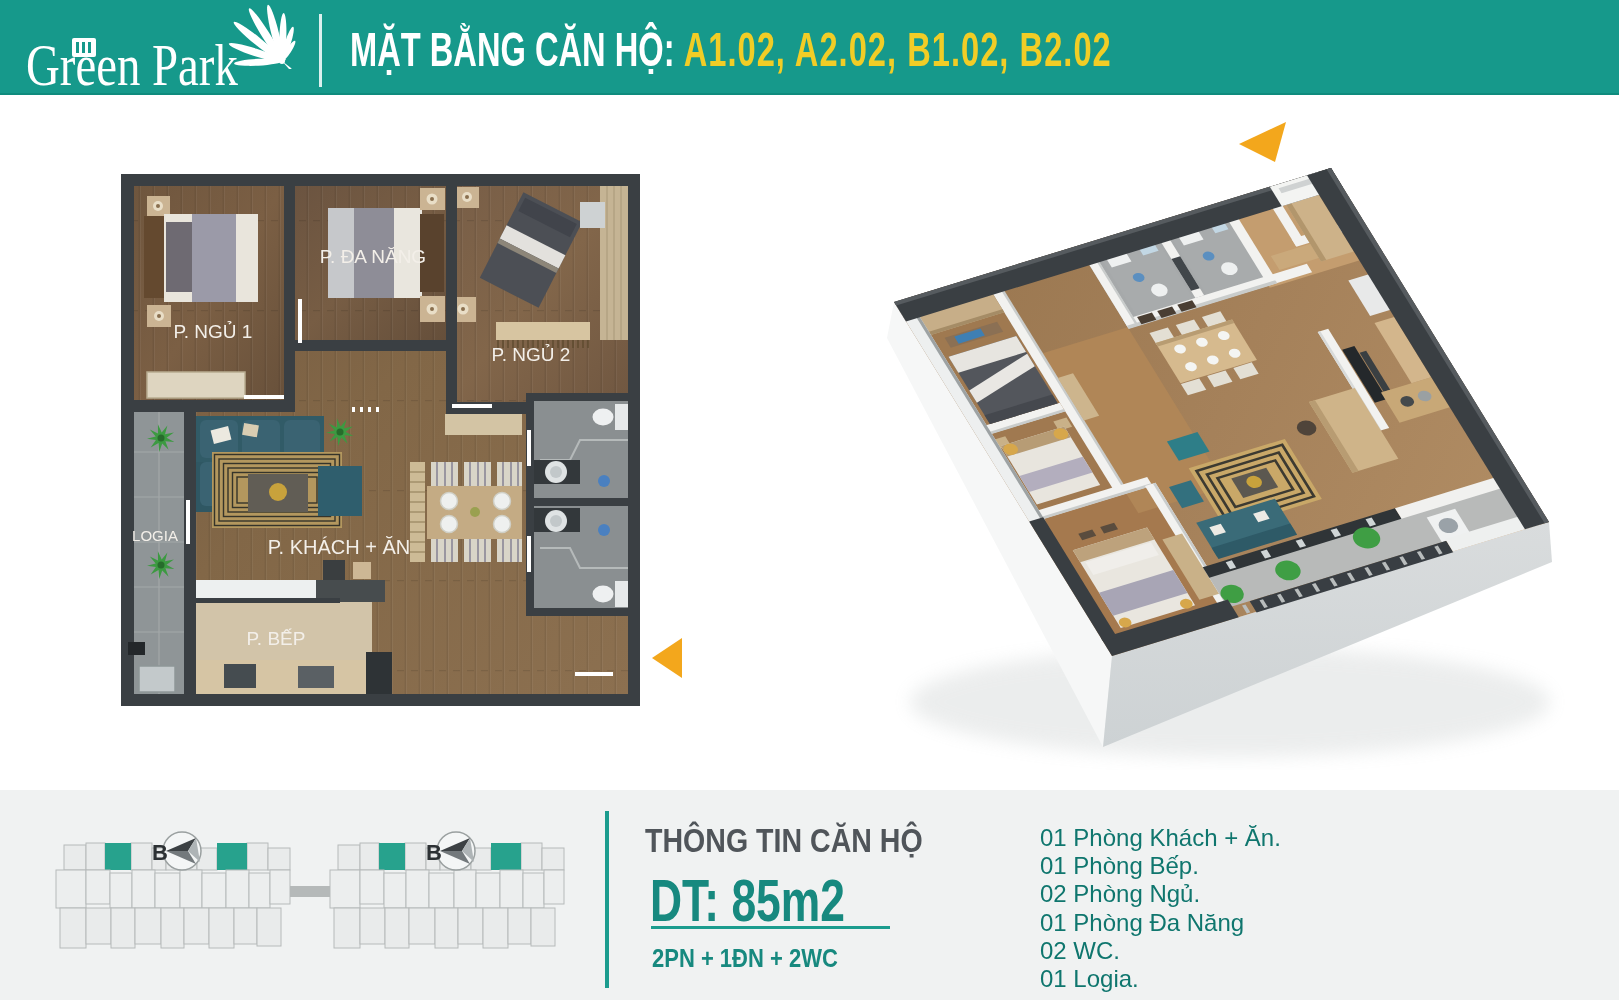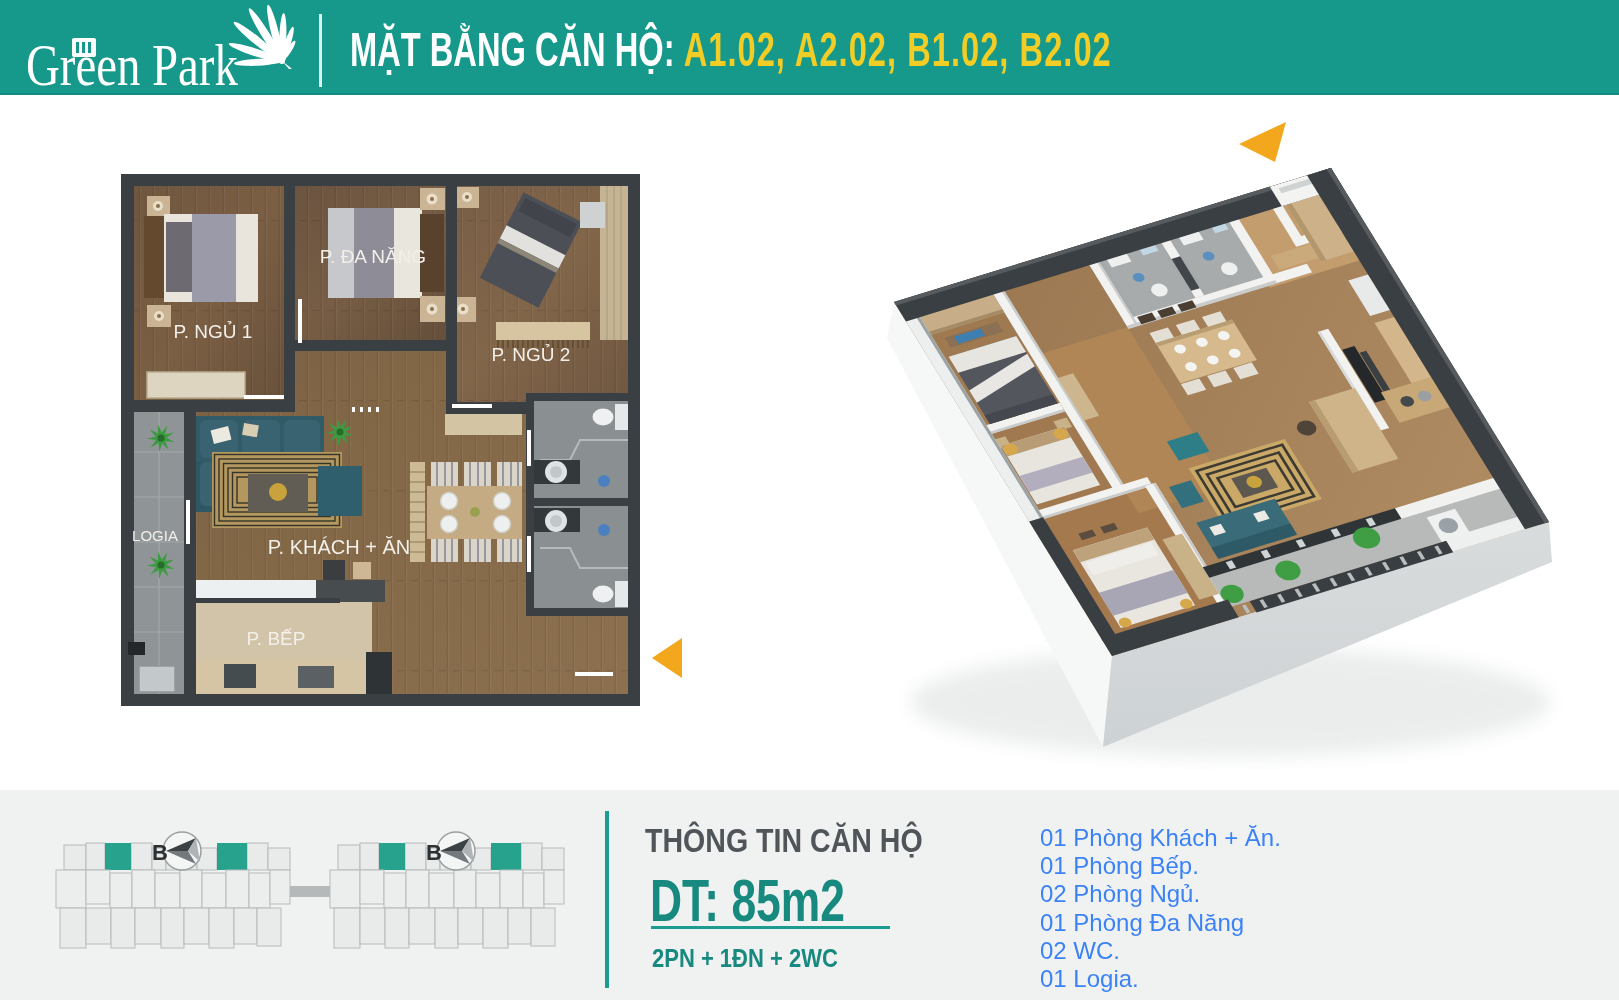--- a/index.html
+++ b/index.html
@@ -701,13 +701,13 @@
 <div class="abs" style="left:605px;top:811px;width:4px;height:177px;background:#1b9c8e;"></div>
 
 <div class="abs" style="left:645px;top:821px;font-size:34px;font-weight:bold;color:#50555a;white-space:nowrap;transform:scaleX(0.84);transform-origin:0 0;">THÔNG TIN CĂN HỘ</div>
 
 <div class="abs" style="left:650px;top:866px;font-size:60px;font-weight:bold;color:#17897f;white-space:nowrap;transform:scaleX(0.74);transform-origin:0 0;">DT: 85m2</div>
 
 <div class="abs" style="left:651px;top:926px;width:239px;height:3px;background:#1b9c8e;"></div>
 
 <div class="abs" style="left:652px;top:944px;font-size:25px;font-weight:bold;color:#17897f;white-space:nowrap;transform:scaleX(0.88);transform-origin:0 0;">2PN + 1ĐN + 2WC</div>
 
-<div class="abs" style="left:1040px;top:824px;font-size:24px;color:#3b82f6;line-height:28.2px;white-space:nowrap;">01 Phòng Khách + Ăn.<br>01 Phòng Bếp.<br>02 Phòng Ngủ.<br>01 Phòng Đa Năng<br>02 WC.<br>01 Logia.</div>
+<div class="abs" style="left:1040px;top:824px;font-size:24px;color:#0f766e;line-height:28.2px;white-space:nowrap;">01 Phòng Khách + Ăn.<br>01 Phòng Bếp.<br>02 Phòng Ngủ.<br>01 Phòng Đa Năng<br>02 WC.<br>01 Logia.</div>
 
 </body></html>

